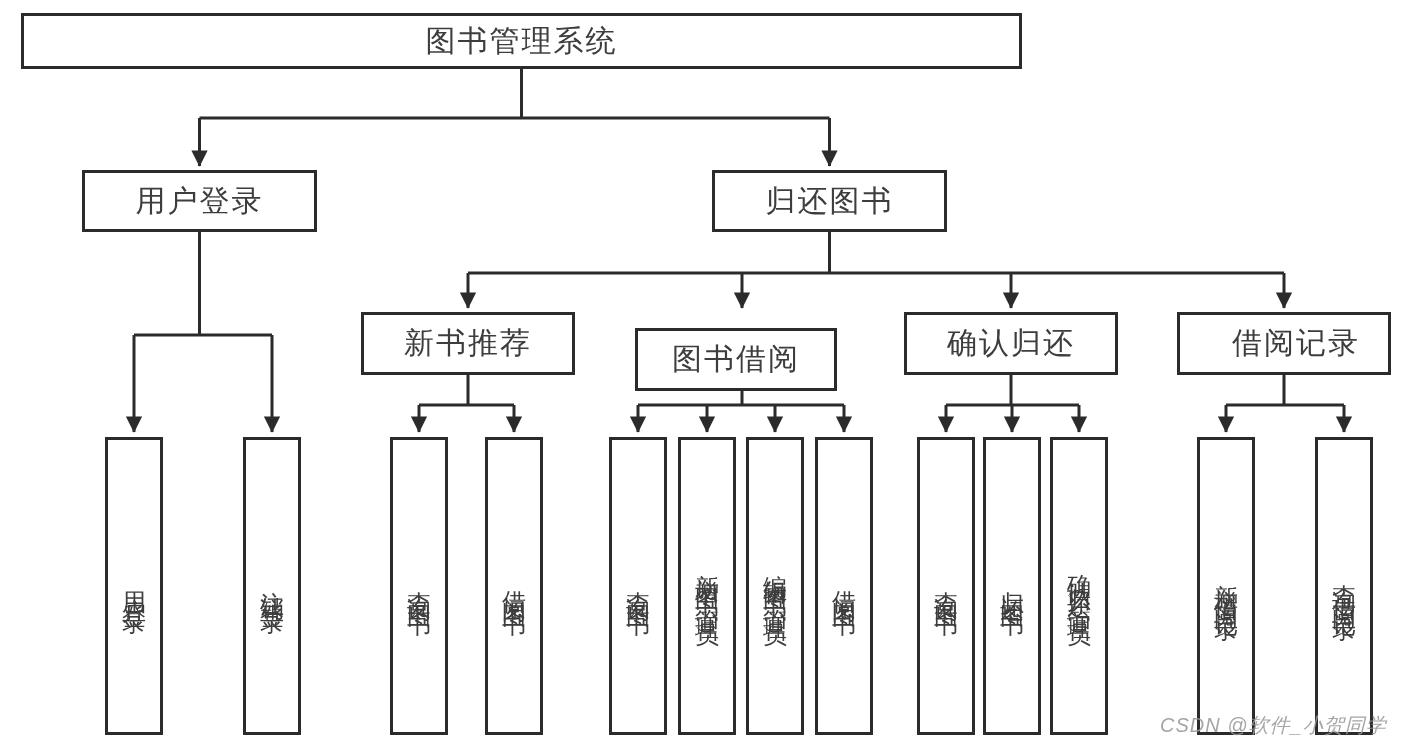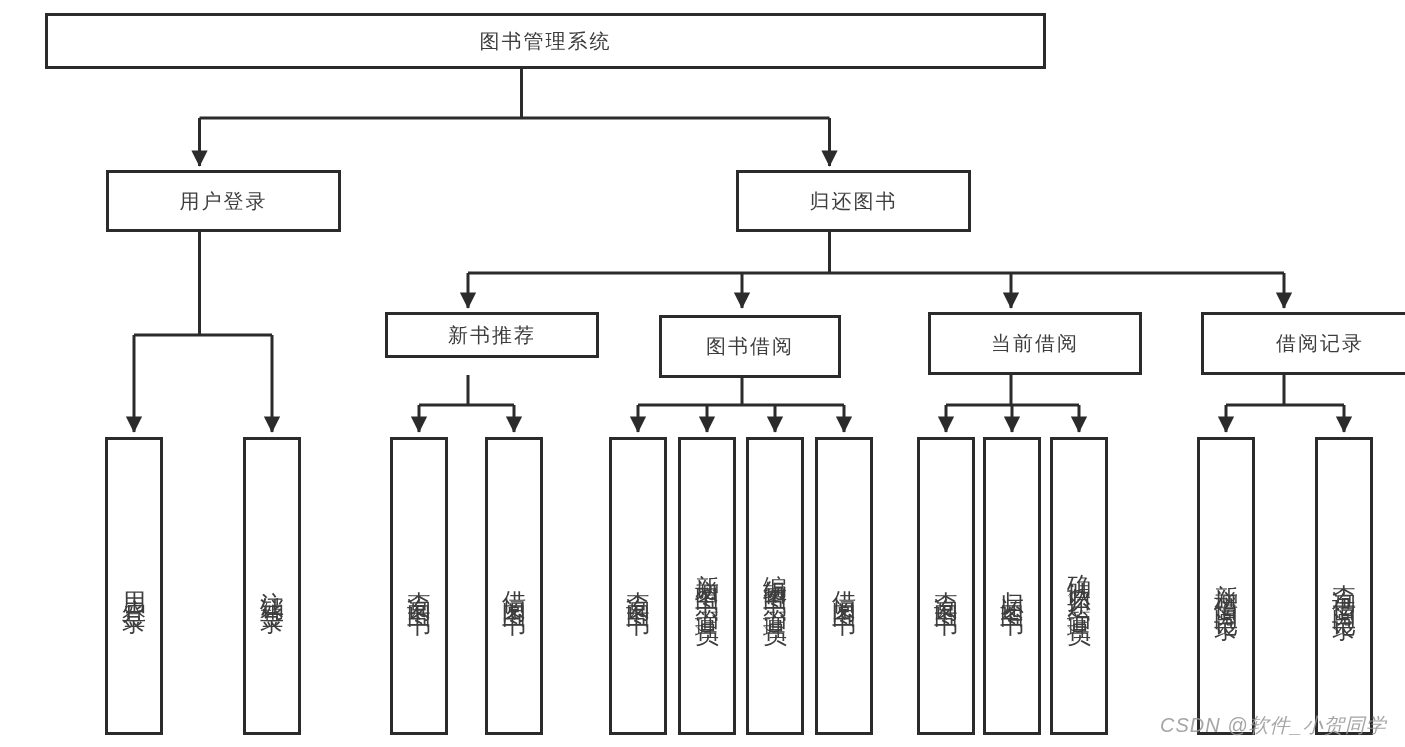--- a/index.html
+++ b/index.html
@@ -20,24 +20,23 @@
     position: absolute;
     box-sizing: border-box;
     border: 3px solid #2b2b2b;
     background: #ffffff;
     display: flex;
     align-items: center;
     justify-content: center;
     color: #3d3d3d;
   }
   .h-node {
-    font-size: 20px;
+    font-size: 30px;
     letter-spacing: 2px;
     white-space: nowrap;
-    margin-left: 24px;
   }
   .leaf .vtext {
     writing-mode: vertical-rl;
     line-height: 1;
     font-size: 24px;
     letter-spacing: 7px;
     white-space: nowrap;
   }
   .watermark {
     position: absolute;
@@ -117,28 +116,28 @@
     <span>图书管理系统</span>
   </div>
 
   <div class="node h-node" style="left:82px; top:170px; width:235px; height:62px;">
     <span>用户登录</span>
   </div>
   <div class="node h-node" style="left:712px; top:170px; width:235px; height:62px;">
     <span>归还图书</span>
   </div>
 
-  <div class="node h-node" style="left:361px; top:312px; width:214px; height:46px;">
+  <div class="node h-node" style="left:361px; top:312px; width:214px; height:63px;">
     <span>新书推荐</span>
   </div>
-  <div class="node h-node" style="left:635px; top:315px; width:182px; height:63px;">
+  <div class="node h-node" style="left:635px; top:328px; width:202px; height:63px;">
     <span>图书借阅</span>
   </div>
   <div class="node h-node" style="left:904px; top:312px; width:214px; height:63px;">
-    <span>当前借阅</span>
+    <span>确认归还</span>
   </div>
   <div class="node h-node" style="left:1177px; top:312px; width:214px; height:63px;padding-left:24px;">
     <span>借阅记录</span>
   </div>
 
   <div class="node leaf" style="left:105px; top:437px; width:58px; height:298px;">
     <span class="vtext">用户登录</span>
   </div>
   <div class="node leaf" style="left:243px; top:437px; width:58px; height:298px;">
     <span class="vtext">注销登录</span>

